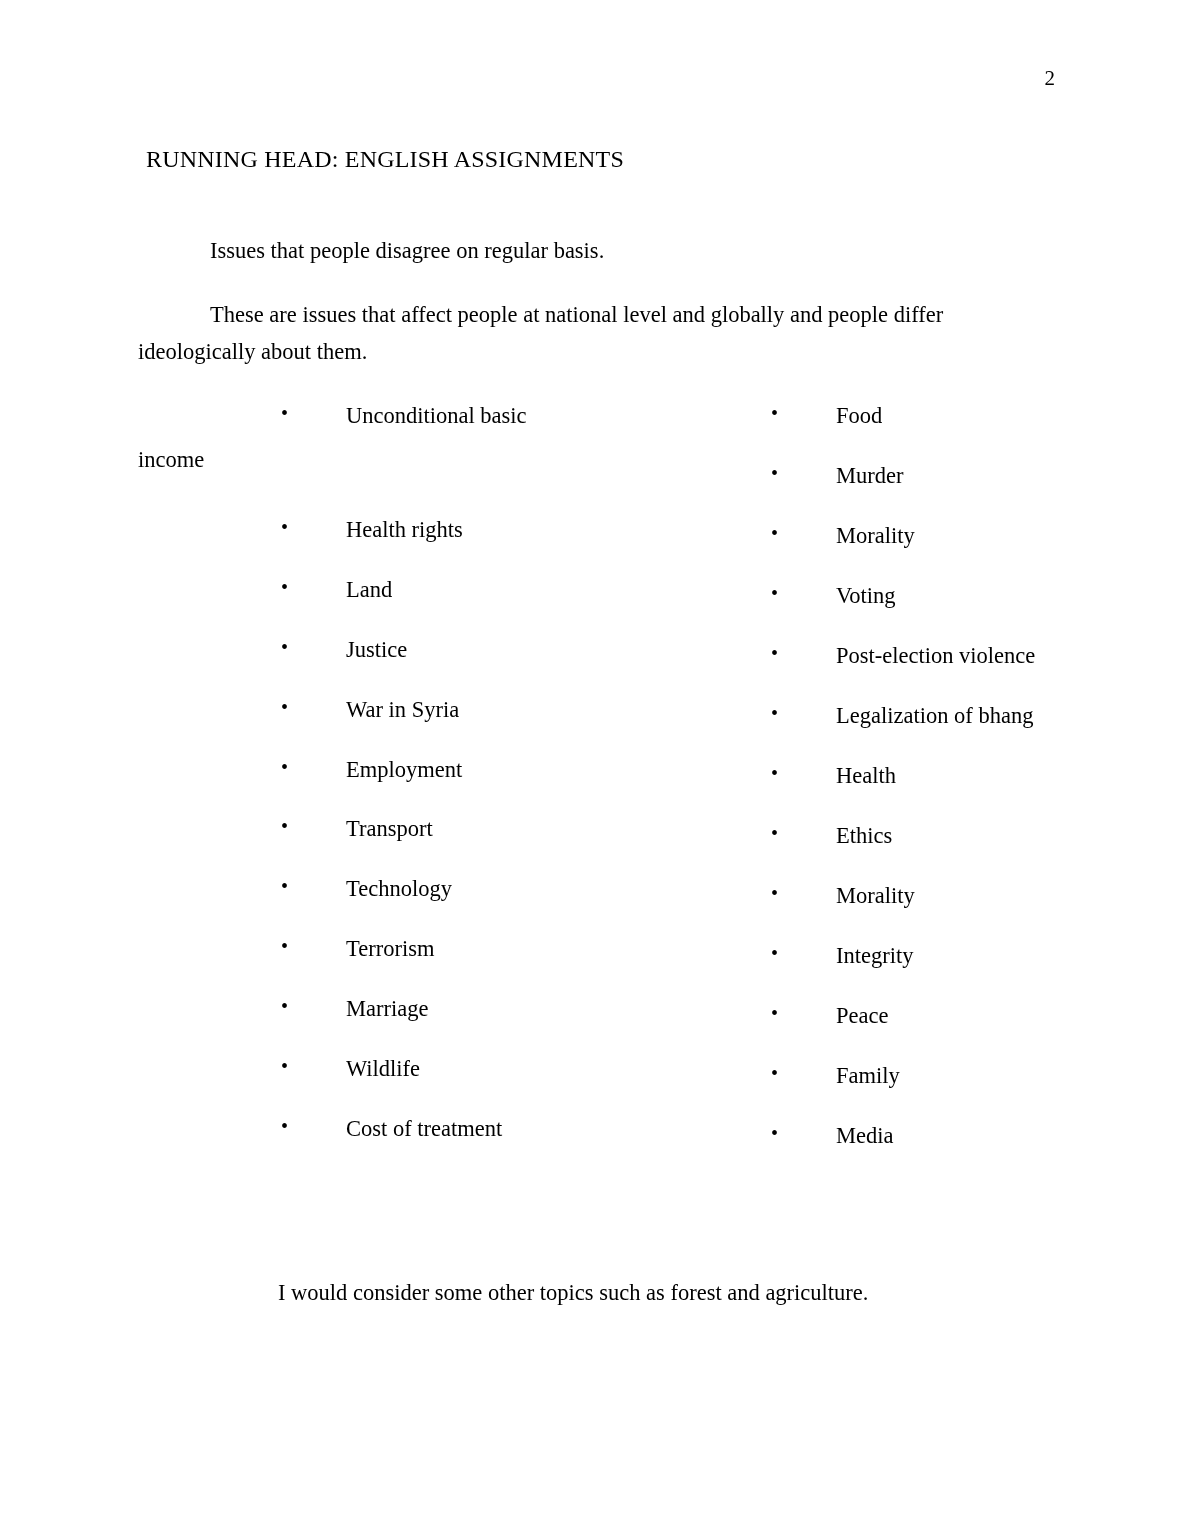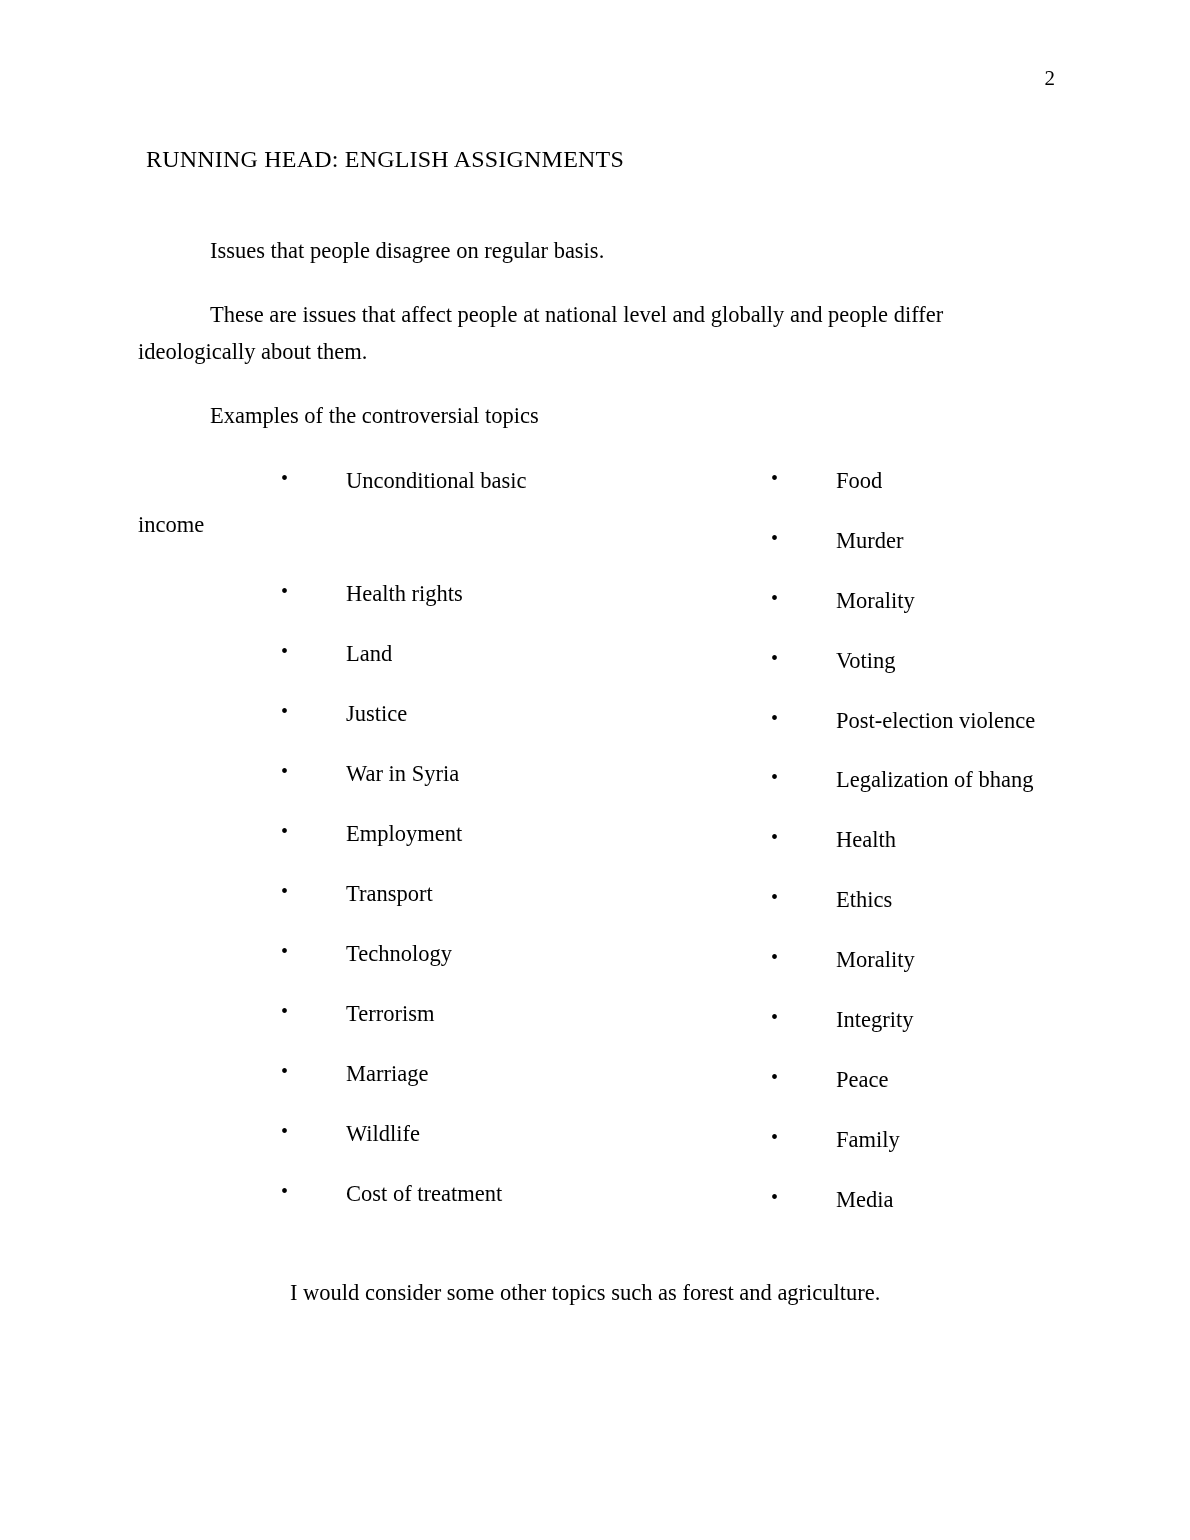--- a/index.html
+++ b/index.html
@@ -95,21 +95,21 @@
     position: absolute;
     left: -140px;
     top: 44px;
     width: 300px;
   }
   ul.bullets.left-list li.wrapping {
     margin-bottom: 77px;
   }
   .closing {
     position: absolute;
-    left: 150px;
+    left: 138px;
     right: 135px;
     top: 1275px;
     font-size: 22.5px;
     line-height: 1.62;
     text-indent: 140px;
   }
 </style>
 </head>
 <body>
 
@@ -118,21 +118,20 @@
   <div class="page-number">2</div>
 
   <div class="running-head">RUNNING HEAD: ENGLISH ASSIGNMENTS</div>
 
   <div class="body-block">
 
     <p class="para intro-1">Issues that people disagree on regular basis.</p>
 
     <p class="para intro-2">These are issues that affect people at national level and globally and people differ ideologically about them.</p>
 
-    <p class="para intro-3">Examples of the controversial topics</p>
 
     <div class="columns">
 
       <div class="col col-left">
         <ul class="bullets left-list">
           <li class="wrapping">
             <span class="bullet-mark">•</span>
             <span>Unconditional basic</span>
             <span class="wrap-tail">income</span>
           </li>

